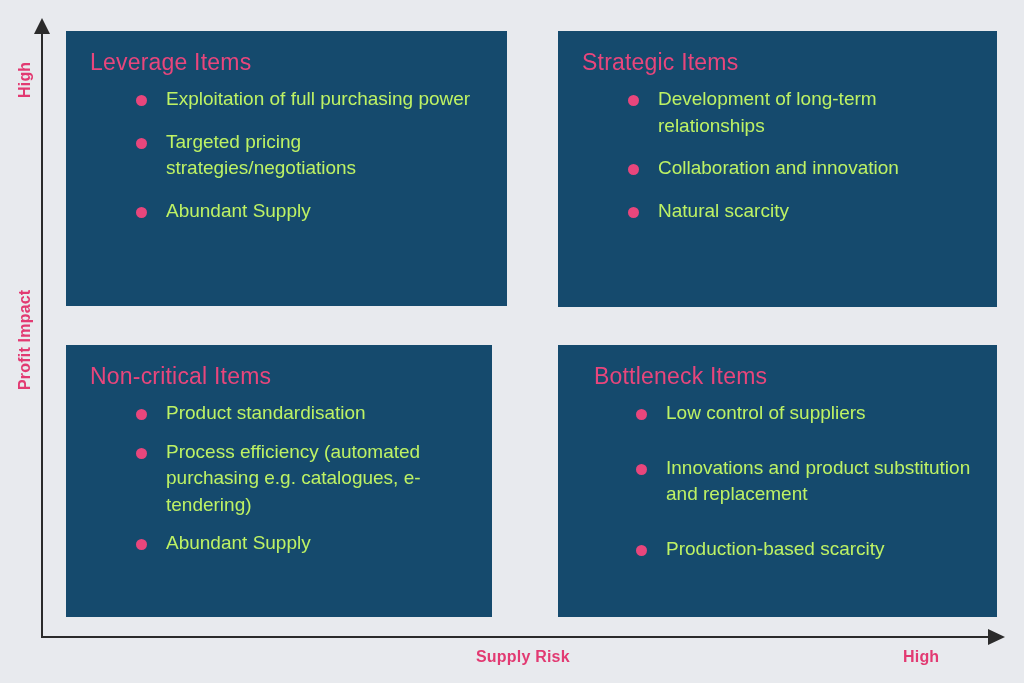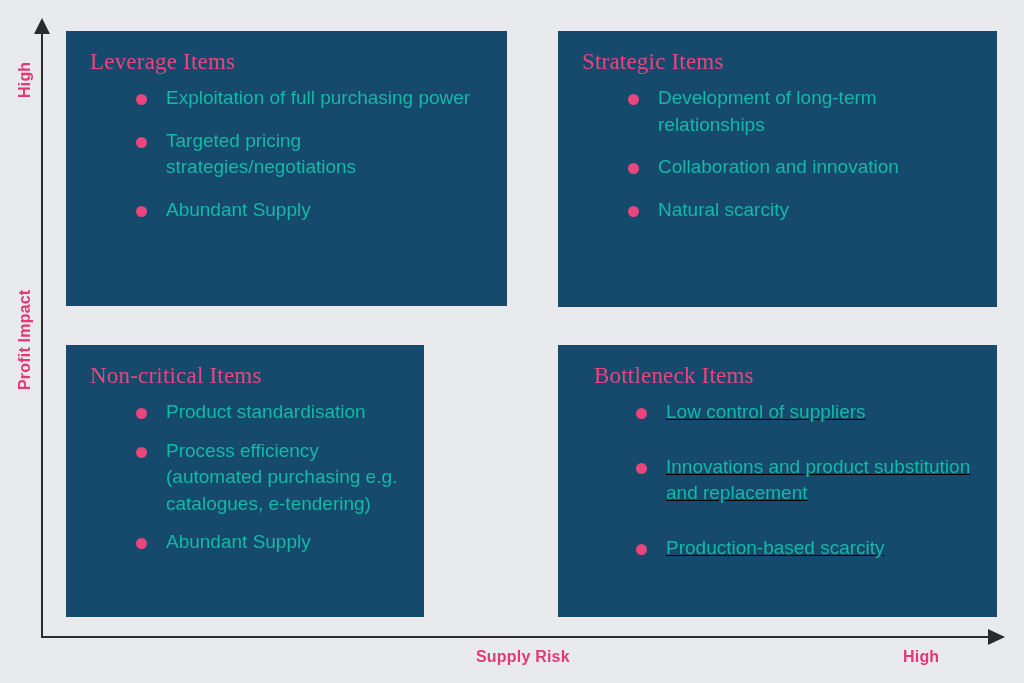--- a/index.html
+++ b/index.html
@@ -48,63 +48,62 @@
   
   .quadrant{
     position:absolute;
     background:#154a6d;
     box-sizing:border-box;
     padding:0;
     overflow:hidden;
   }
   #q-leverage     {left:66px; top:31px;  width:441px; height:275px;}
   #q-strategic    {left:558px;top:31px;  width:439px; height:276px;}
-  #q-noncritical  {left:66px; top:345px; width:358px; height:272px;}
+  #q-noncritical  {left:66px; top:345px; width:426px; height:272px;}
   #q-bottleneck   {left:558px;top:345px; width:439px; height:272px;padding-left:12px;}
 
   .q-title{
     color:#e8467c;
     font-size:23px;
     font-weight:400;
     letter-spacing:.2px;
     margin:0;
-    font-family:Liberation Serif, serif;
   }
   #q-leverage .q-title,
   #q-noncritical .q-title{padding:18px 0 6px 24px;}
   #q-strategic .q-title,
   #q-bottleneck .q-title{padding:18px 0 6px 24px;}
 
   ul.q-list{
     list-style:none;
     margin:0;
     padding:0;
   }
   ul.q-list li{
     position:relative;
-    color:#14b8a6;
+    color:#bef264;
     font-size:19px;
     line-height:1.40;
     font-weight:400;
     padding-left:32px;
     margin:0 0 14px 0;
   }
   .bullet{
     position:absolute;
     left:2px;
     top:9px;
     width:11px;height:11px;
     border-radius:50%;
     background:#e8467c;
   }
   
   #list-leverage{padding:4px 14px 0 68px;}
   #list-strategic{padding:4px 12px 0 68px;}
   #list-noncritical{padding:4px 10px 0 68px;}
-  #list-bottleneck{padding:4px 10px 0 64px;text-decoration:underline;}
+  #list-bottleneck{padding:4px 10px 0 64px;}
 
   #list-leverage li{margin-bottom:16px;}
   #list-strategic li{margin-bottom:16px;}
   #list-noncritical li{margin-bottom:12px;}
   #list-bottleneck li{margin-bottom:28px;}
   #list-bottleneck li:last-child{margin-bottom:16px;}
 </style>
 </head>
 <body>
 

